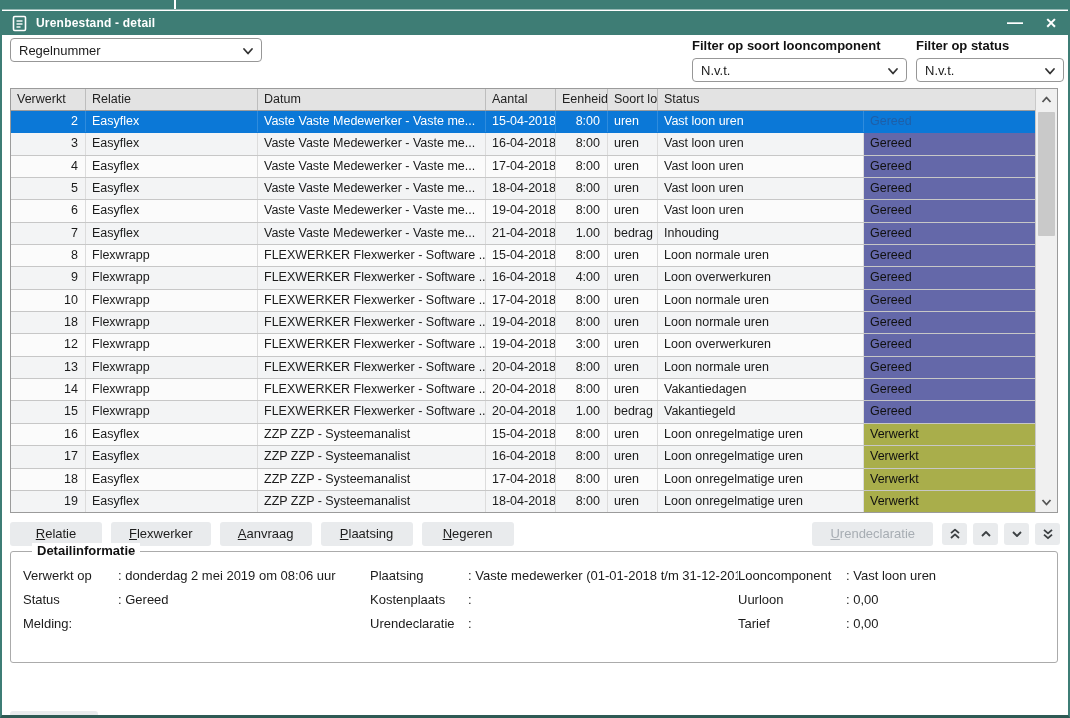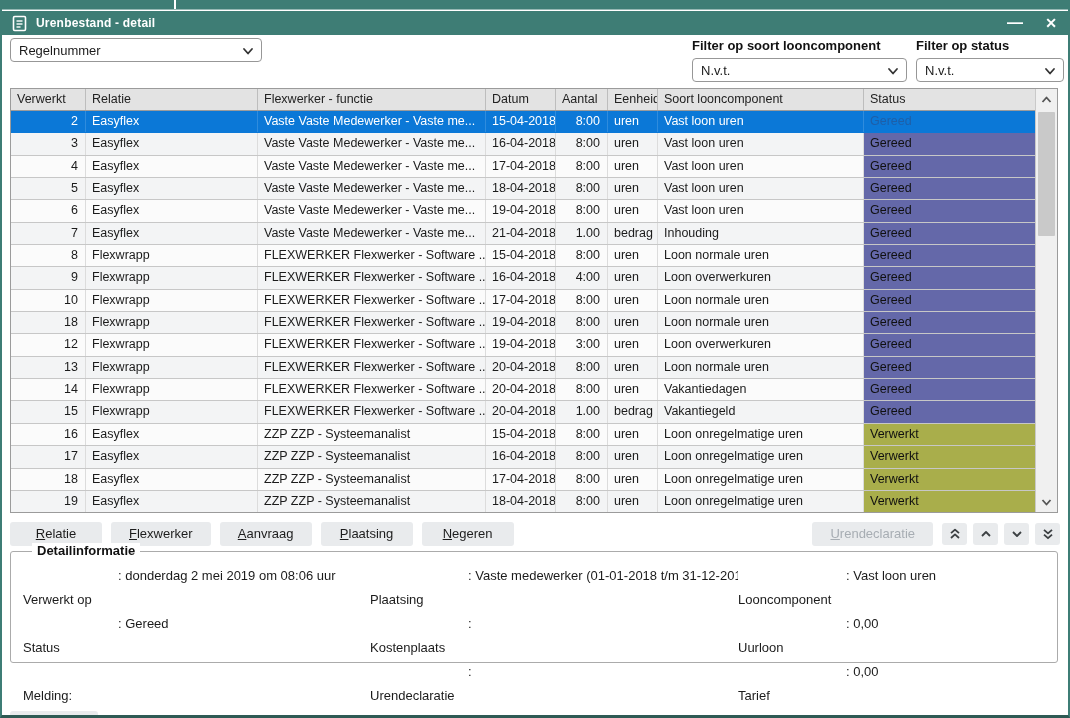--- a/index.html
+++ b/index.html
@@ -66,21 +66,21 @@
   .btn.disabled { color:#a7adb3; }
   .actions .spacer { flex:1; }
   .icon-btn { width:25px; height:22px; min-width:0; padding:0; margin-right:6px; display:flex; align-items:center; justify-content:center; color:#3c4043; }
   .icon-btn:last-child { margin-right:0; }
 
   
   .detail { position:absolute; left:8px; top:551px; width:1048px; height:112px; border:1px solid #ababab; border-radius:3px; }
   .detail .legend { position:absolute; left:21px; top:-9px; background:#fff; padding:0 5px; font-size:13px; font-weight:700; color:#111; }
   .detail-grid { display:grid; grid-template-columns:95px 252px 98px 270px 108px 1fr;
                  padding:16px 0 0 12px; row-gap:9px; font-size:13px; }
-  .d-label { white-space:nowrap; overflow:hidden;margin-top:24px; }
+  .d-label { white-space:nowrap; overflow:hidden; }
   .d-value { white-space:nowrap; overflow:hidden; padding-right:6px; }
 
   
   .close-row { position:absolute; left:8px; top:680px;margin-top:31px; }
   .close-row .btn { min-width:88px; margin:0; }
 </style>
 </head>
 <body>
 
 <div class="window">
@@ -129,21 +129,20 @@
           </svg>
       </div>
     </div>
   </div>
 
   <div class="table">
     <div class="grid-area">
       <div class="thead">
         <div class="hcell">Verwerkt</div>
         <div class="hcell">Relatie</div>
-        <div class="hcell">Flexwerker - functie</div>
         <div class="hcell">Datum</div>
         <div class="hcell">Aantal</div>
         <div class="hcell">Eenheid</div>
         <div class="hcell">Soort looncomponent</div>
         <div class="hcell">Status</div>
       </div>
       <div class="tbody">
           <div class="row selected">
       <div class="cell num">2</div>
       <div class="cell">Easyflex</div>

